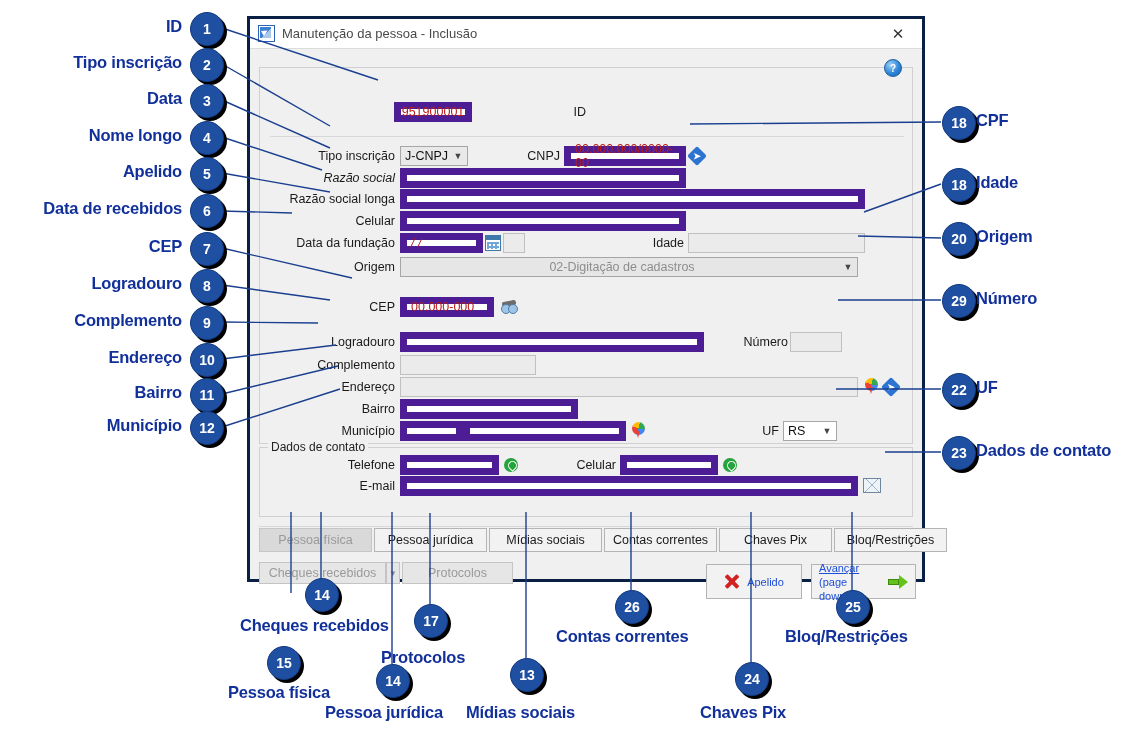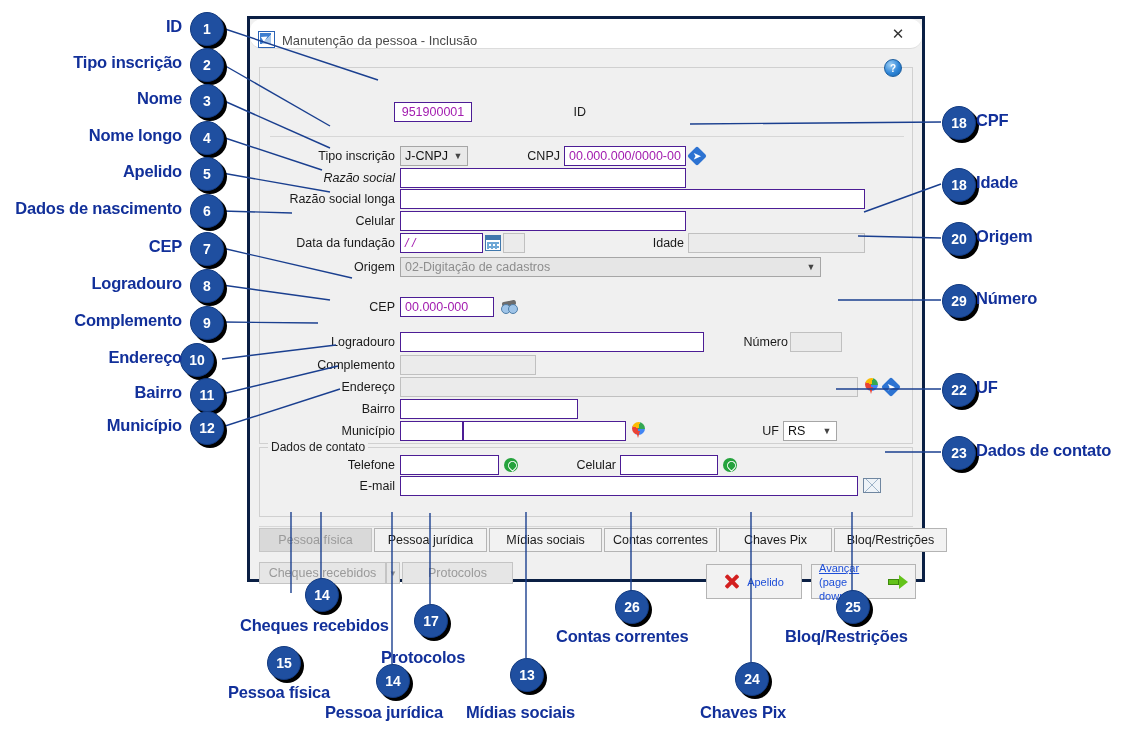--- a/index.html
+++ b/index.html
@@ -26,21 +26,21 @@
   }
   .alabel.r{text-align:right;}
 
   
   #win{
     position:absolute;left:247px;top:16px;width:678px;height:566px;
     background:#f0f0f0;border:3px solid #0a1f44;box-sizing:border-box;
   }
   #titlebar{
     height:30px;background:#ffffff;border-bottom:1px solid #dcdcdc;
-    display:flex;align-items:flex-end;padding:0 4px 0 8px;box-sizing:border-box;border-radius:12px;
+    display:flex;align-items:center;padding:0 4px 0 8px;box-sizing:border-box;
   }
   #title-icon{
     width:15px;height:15px;background:#ffffff;border:1px solid #2a62b5;
     position:relative;flex:0 0 auto;margin-right:7px;
   }
   #title-icon:before{
     content:"";position:absolute;left:1px;top:1px;width:11px;height:11px;
     background:linear-gradient(135deg,#3f7fd0 0 55%,#a9c8ea 55% 100%);
   }
   #title-icon:after{
@@ -64,21 +64,21 @@
     position:absolute;background:#f0f0f0;padding:0 3px;font-size:12px;color:#222;
     top:-8px;left:8px;
   }
 
   .hr{position:absolute;height:1px;background:#d7d7d7;}
 
   
   .lbl{position:absolute;font-size:12.5px;color:#1a1a1a;text-align:right;white-space:nowrap;}
   .fld{
     position:absolute;box-sizing:border-box;background:#ffffff;
-    border:1px solid #4c1d95;font-size:12.5px;color:#a21caf;
+    border:7px solid #4c1d95;font-size:12.5px;color:#b91c1c;
     padding:1px 4px;display:flex;align-items:center;height:20px;
     font-family:"Liberation Sans", sans-serif;
   }
   .fld.ro{background:#ebebeb;border:1px solid #c0c0c0;color:#8a8a8a;}
   .fld.center{justify-content:center;}
   .combo{
     position:absolute;box-sizing:border-box;background:#e9e9e9;border:1px solid #a6a6a6;
     height:20px;font-size:12.5px;color:#111;display:flex;align-items:center;
     padding-left:4px;font-family:"Liberation Sans", sans-serif;
   }
@@ -235,21 +235,21 @@
     <div class="fld" style="left:150px;top:184px;width:83px;font-style:italic;">/ /</div>
     <div class="ico" style="left:235px;top:186px;width:16px;height:16px;">
       <div class="cal"></div>
     </div>
     <div class="fld ro" style="left:253px;top:184px;width:22px;"></div>
 
     <div class="lbl" style="left:320px;top:187px;width:114px;">Idade</div>
     <div class="fld ro" style="left:438px;top:184px;width:177px;"></div>
 
     <div class="lbl" style="left:10px;top:211px;width:135px;">Origem</div>
-    <div class="combo ro" style="left:150px;top:208px;width:421px;">
+    <div class="combo ro" style="left:150px;top:208px;width:458px;text-align:center;">
       <span class="cv">02-Digitação de cadastros</span>
       <span class="arrow">▼</span>
     </div>
 
 
     <div class="lbl" style="left:10px;top:251px;width:135px;">CEP</div>
     <div class="fld" style="left:150px;top:248px;width:94px;">00.000-000</div>
     <div class="ico" style="left:250px;top:250px;width:18px;height:16px;">
       <div class="binoc">
           <b></b>
@@ -395,41 +395,41 @@
     </g>
   </svg>
 
   <div class="badge" style="left:190px;top:12px;">1</div>
   <div class="alabel r" style="left:60px;top:17px;width:122px;">ID</div>
 
   <div class="badge" style="left:190px;top:48px;">2</div>
   <div class="alabel r" style="left:20px;top:53px;width:162px;">Tipo inscrição</div>
 
   <div class="badge" style="left:190px;top:84px;">3</div>
-  <div class="alabel r" style="left:20px;top:89px;width:162px;">Nome</div>
+  <div class="alabel r" style="left:20px;top:89px;width:162px;">Data</div>
 
   <div class="badge" style="left:190px;top:121px;">4</div>
   <div class="alabel r" style="left:20px;top:126px;width:162px;">Nome longo</div>
 
   <div class="badge" style="left:190px;top:157px;">5</div>
   <div class="alabel r" style="left:20px;top:162px;width:162px;">Apelido</div>
 
   <div class="badge" style="left:190px;top:194px;">6</div>
-  <div class="alabel r" style="left:8px;top:199px;width:174px;">Dados de nascimento</div>
+  <div class="alabel r" style="left:8px;top:199px;width:174px;">Data de recebidos</div>
 
   <div class="badge" style="left:190px;top:232px;">7</div>
   <div class="alabel r" style="left:20px;top:237px;width:162px;">CEP</div>
 
   <div class="badge" style="left:190px;top:269px;">8</div>
   <div class="alabel r" style="left:20px;top:274px;width:162px;">Logradouro</div>
 
   <div class="badge" style="left:190px;top:306px;">9</div>
   <div class="alabel r" style="left:20px;top:311px;width:162px;">Complemento</div>
 
-  <div class="badge" style="left:180px;top:343px;">10</div>
+  <div class="badge" style="left:190px;top:343px;">10</div>
   <div class="alabel r" style="left:20px;top:348px;width:162px;">Endereço</div>
 
   <div class="badge" style="left:190px;top:378px;">11</div>
   <div class="alabel r" style="left:20px;top:383px;width:162px;">Bairro</div>
 
   <div class="badge" style="left:190px;top:411px;">12</div>
   <div class="alabel r" style="left:20px;top:416px;width:162px;">Município</div>
 
   <div class="badge" style="left:942px;top:106px;">18</div>
   <div class="alabel" style="left:976px;top:111px;">CPF</div>

